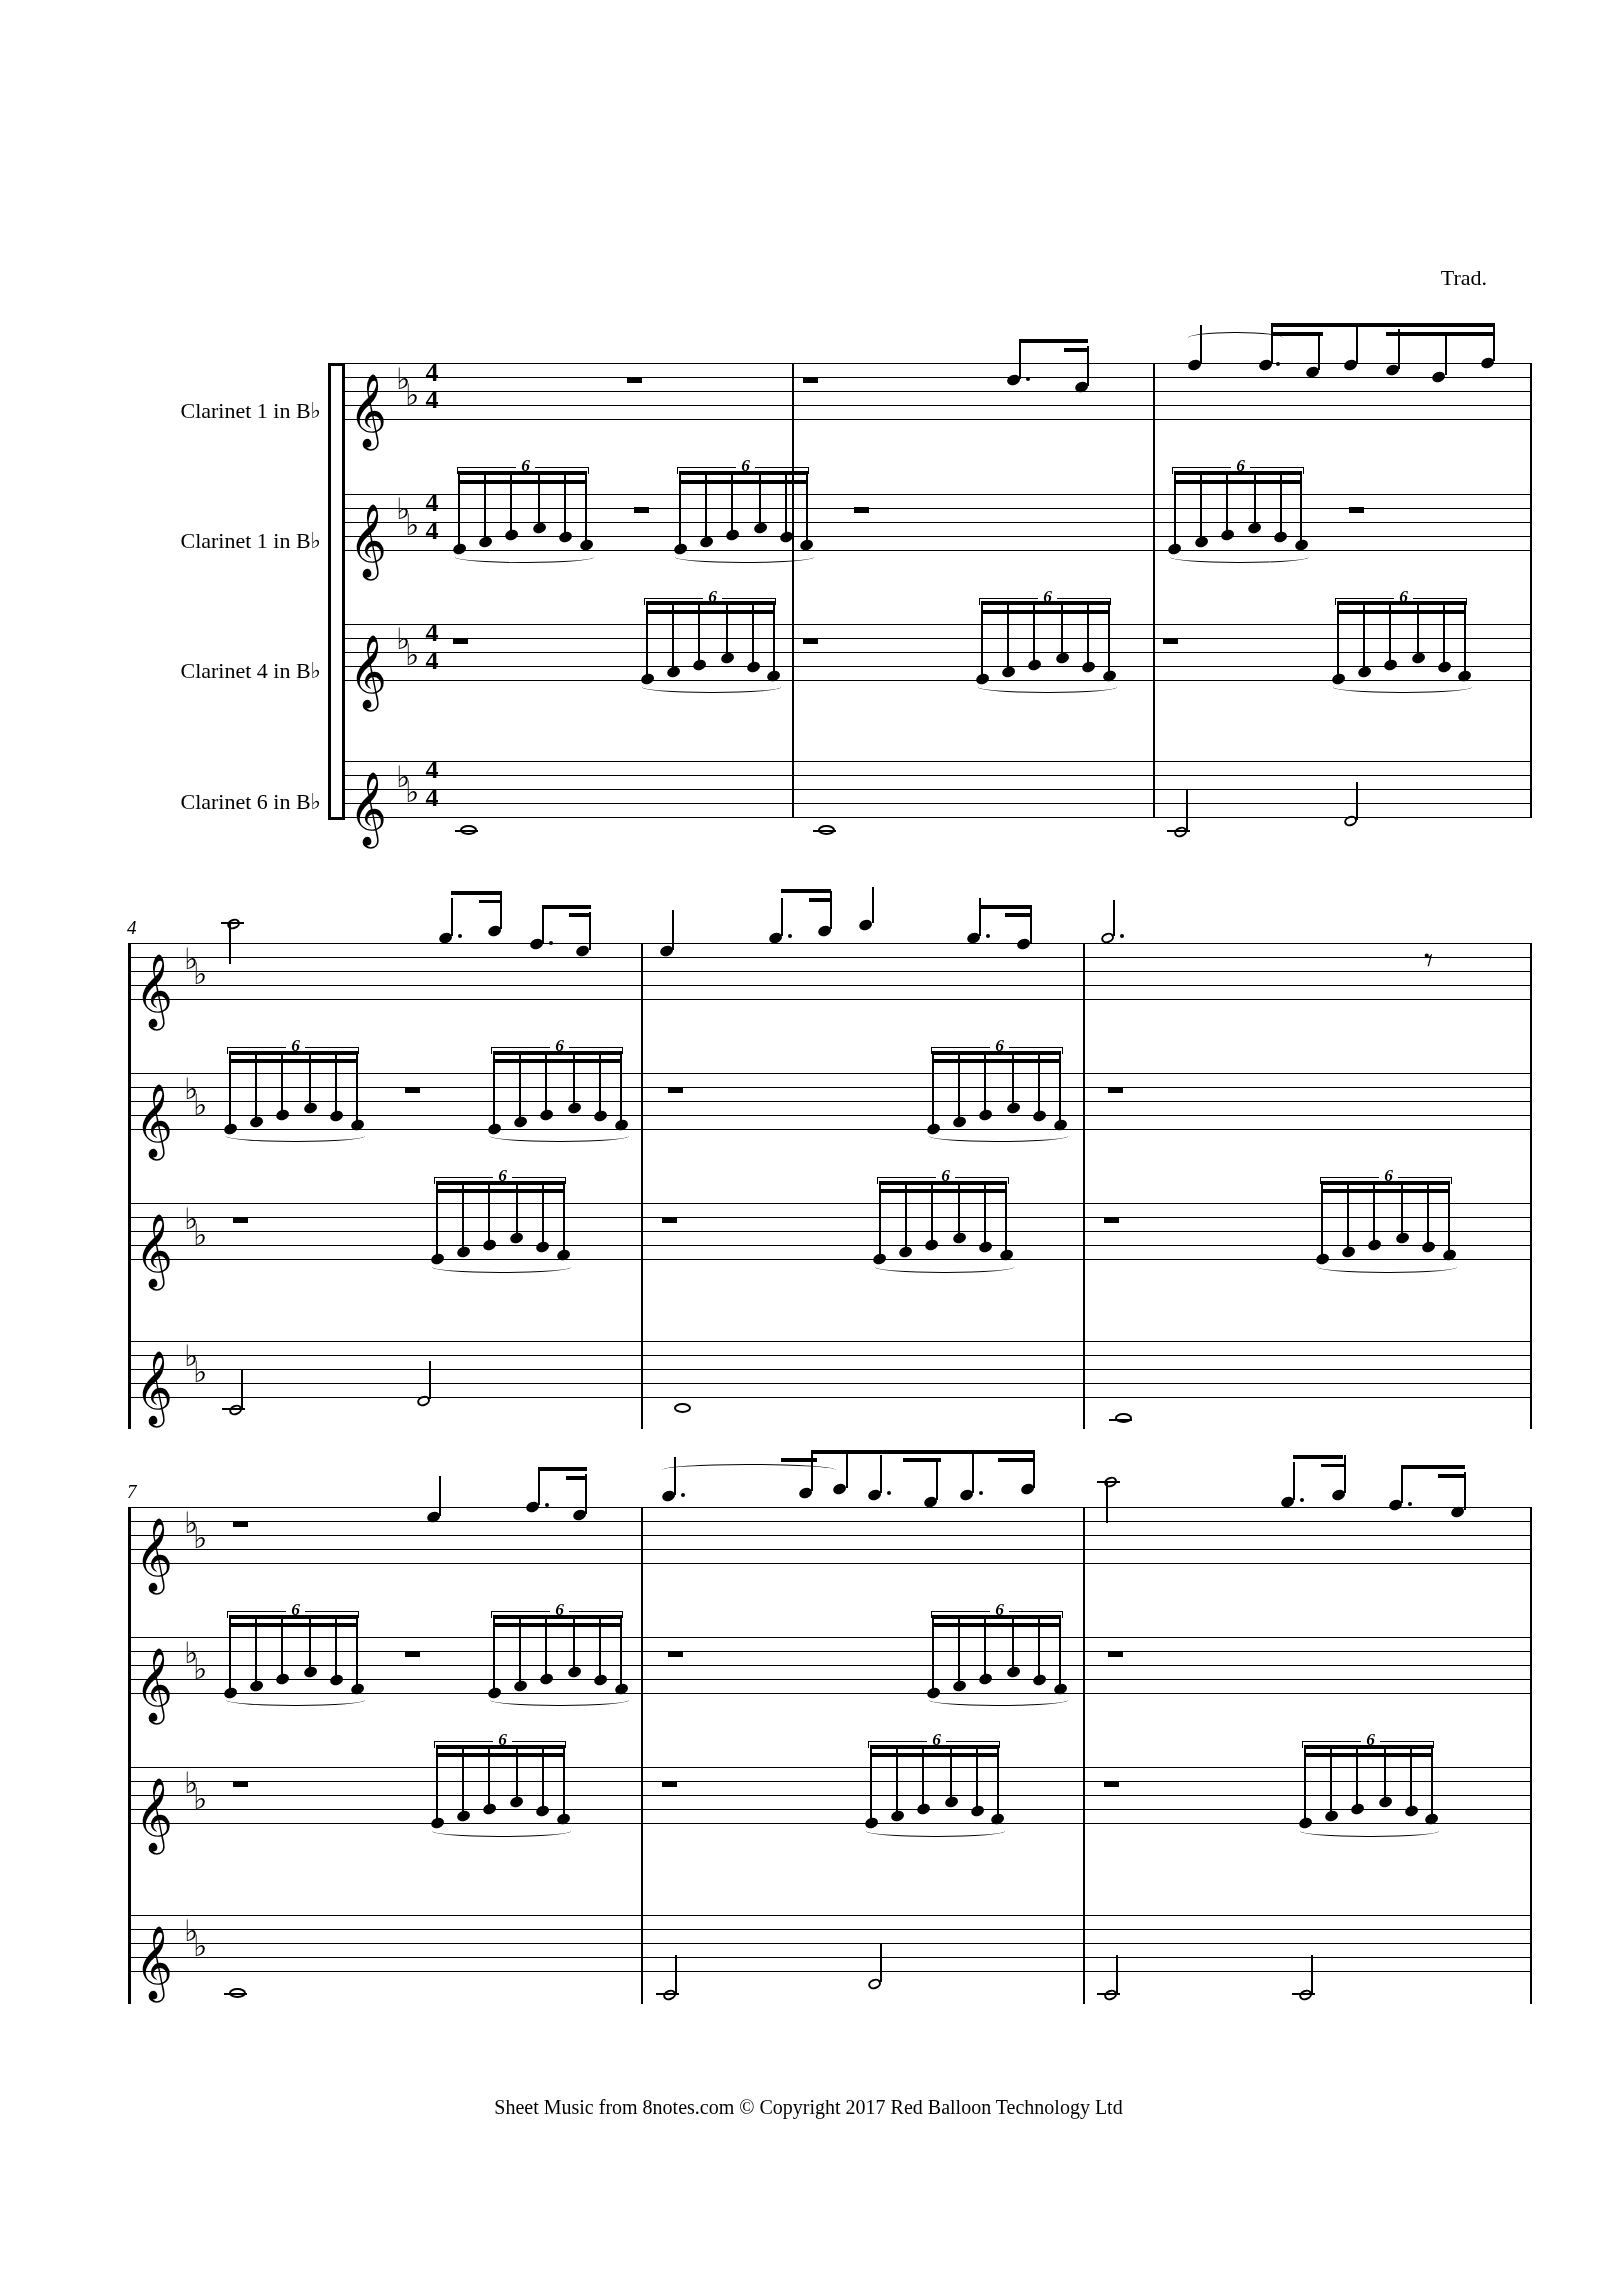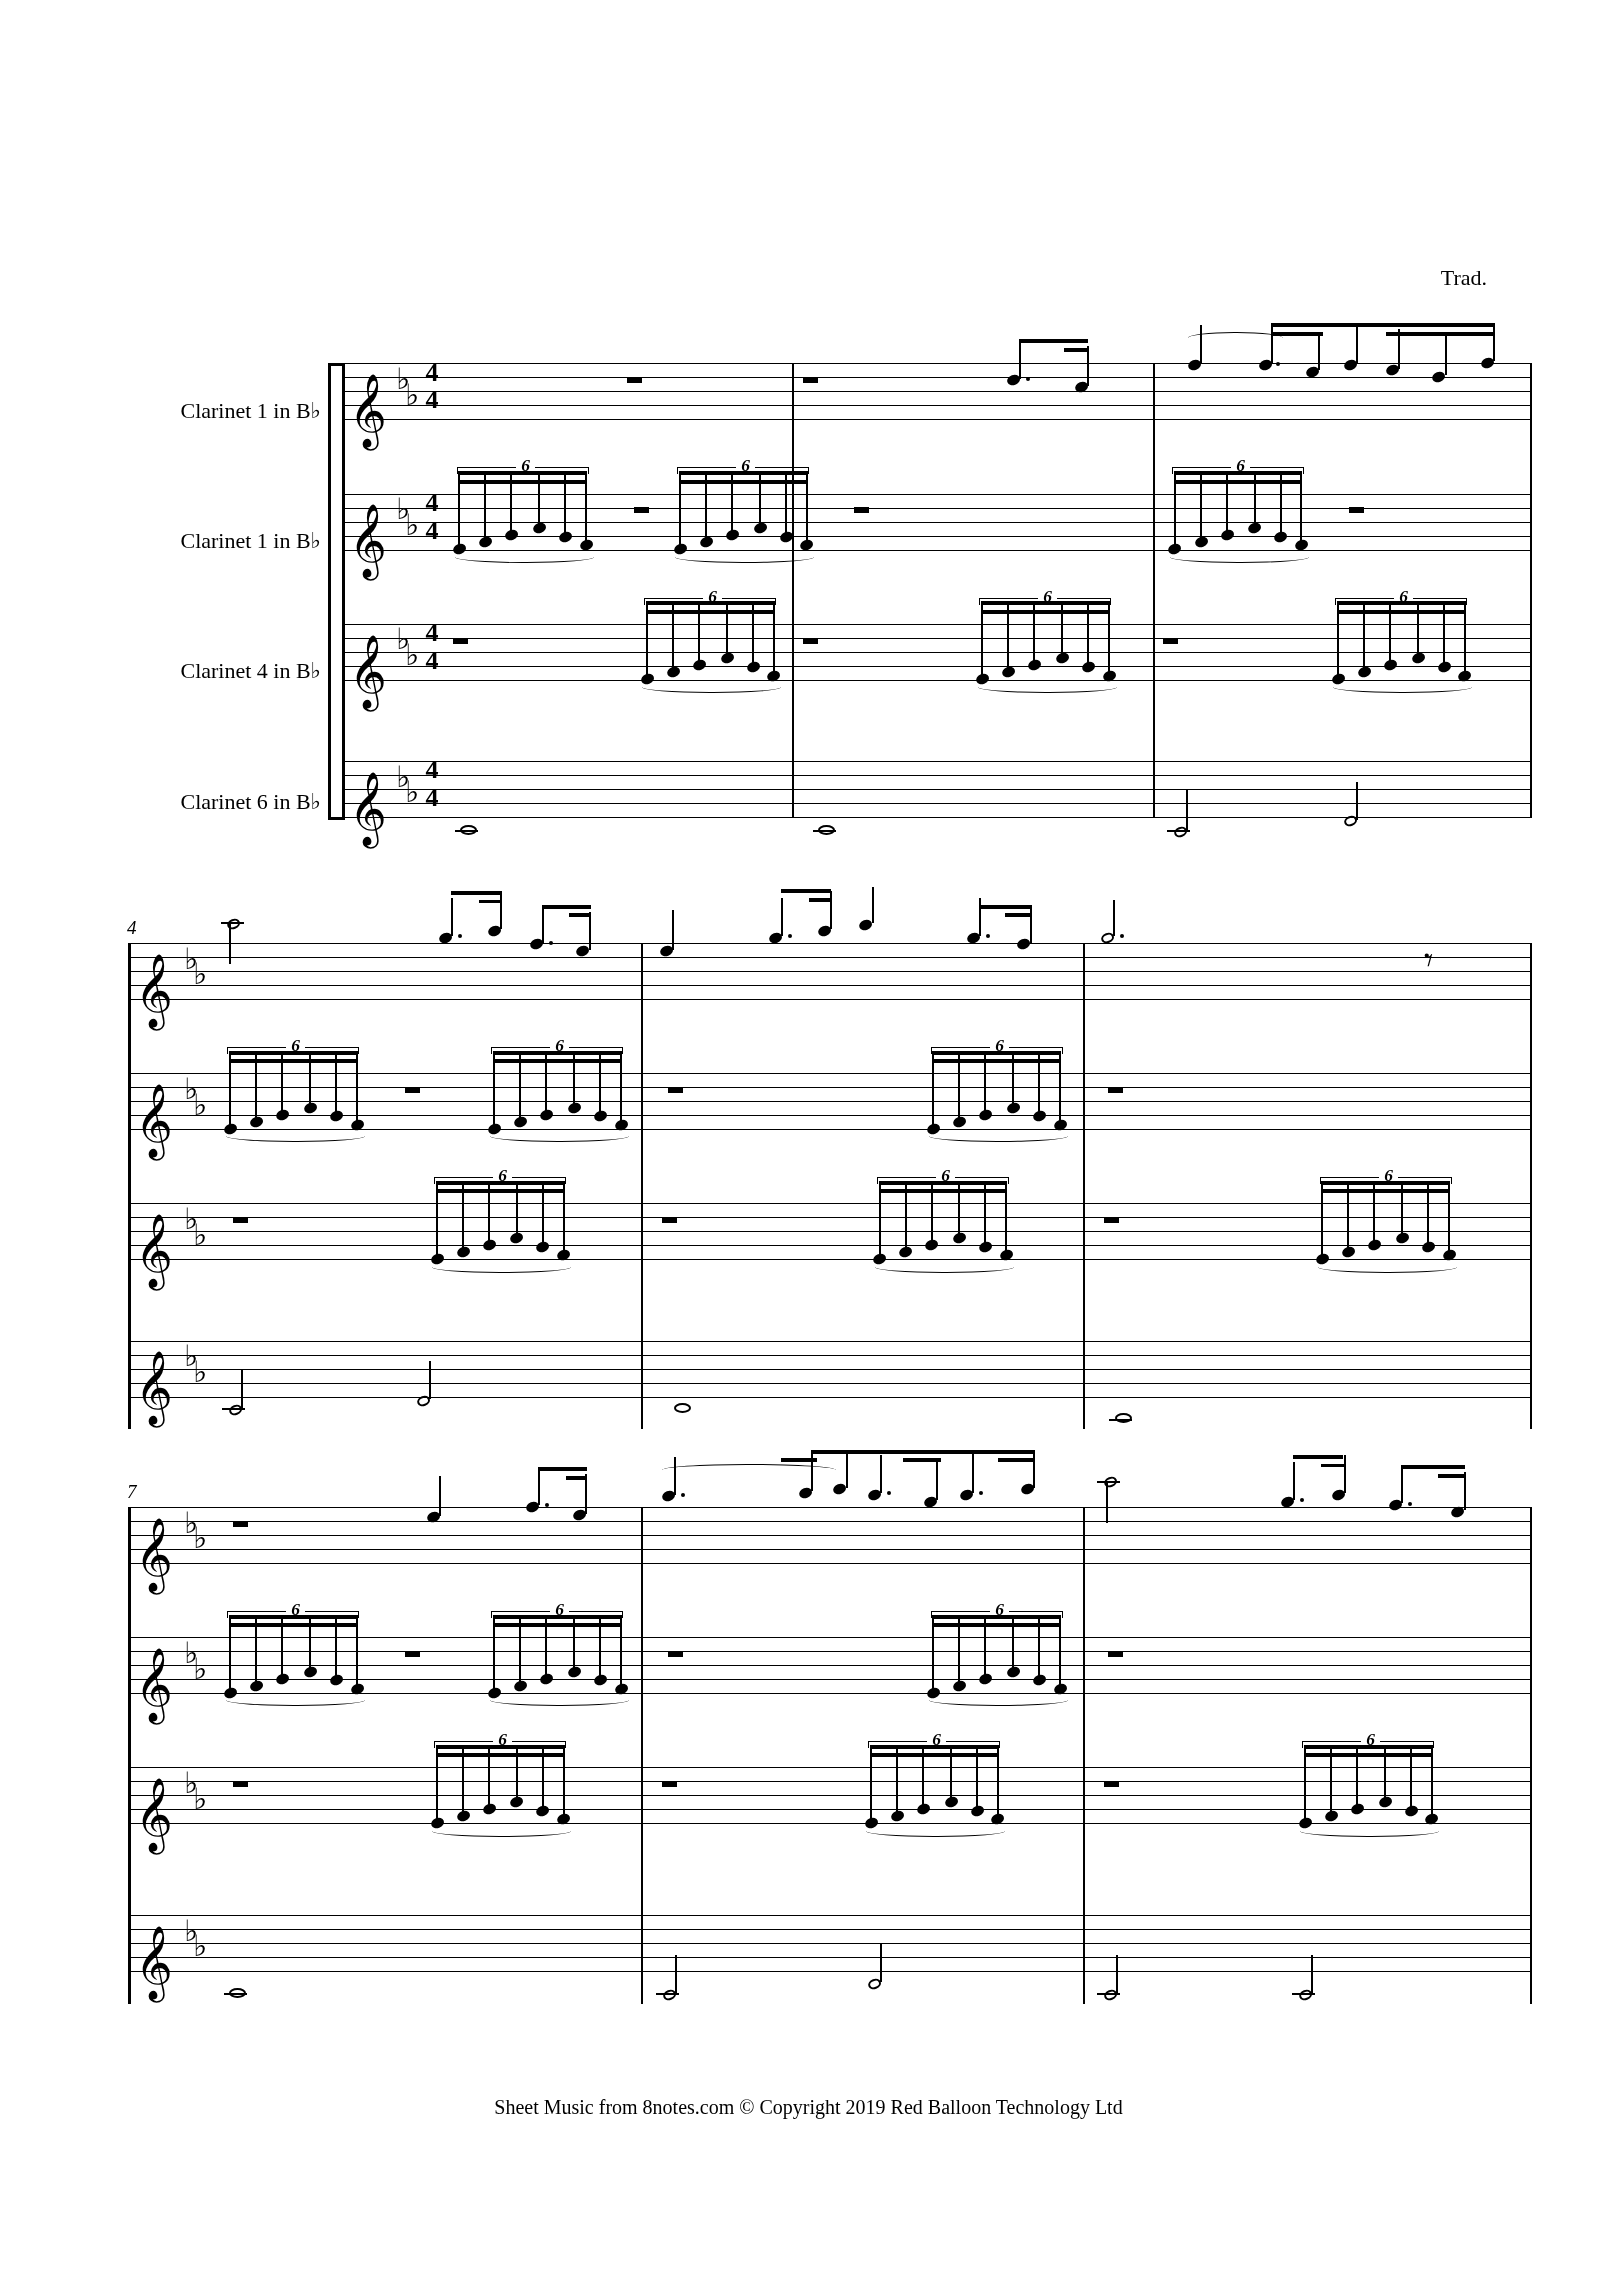--- a/index.html
+++ b/index.html
@@ -889,15 +889,15 @@
     <div class="stem" style="left:1116px; top:488px; height:38px;"></div>
     <div class="nh hollow" style="left:1299px; top:523px;"></div>
     <div class="ledger" style="left:1292px; top:526px;"></div>
     <div class="stem" style="left:1311px; top:488px; height:38px;"></div>
 
     <div class="barline" style="left:641px; top:40px; height:497px;"></div>
     <div class="barline" style="left:1083px; top:40px; height:497px;"></div>
     <div class="barline" style="left:1530px; top:40px; height:497px;"></div>
   </div>
 
-  <div class="footer">Sheet Music from 8notes.com © Copyright 2019 Red Balloon Technology Ltd</div>
+  <div class="footer">Sheet Music from 8notes.com © Copyright 2017 Red Balloon Technology Ltd</div>
 </div>
 
 
 </body></html>

